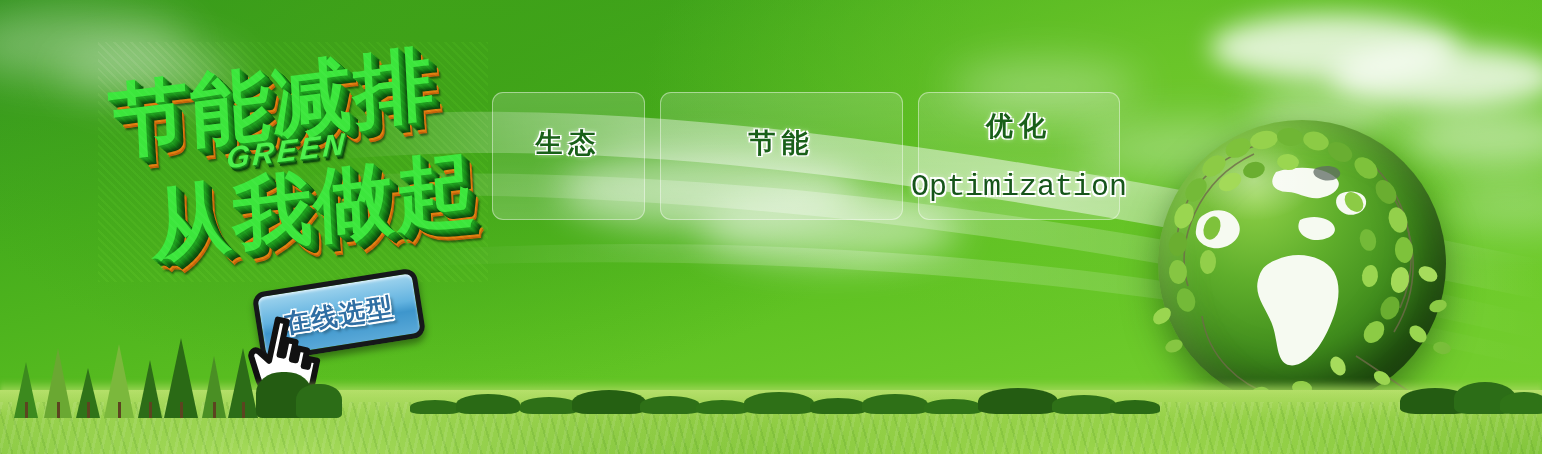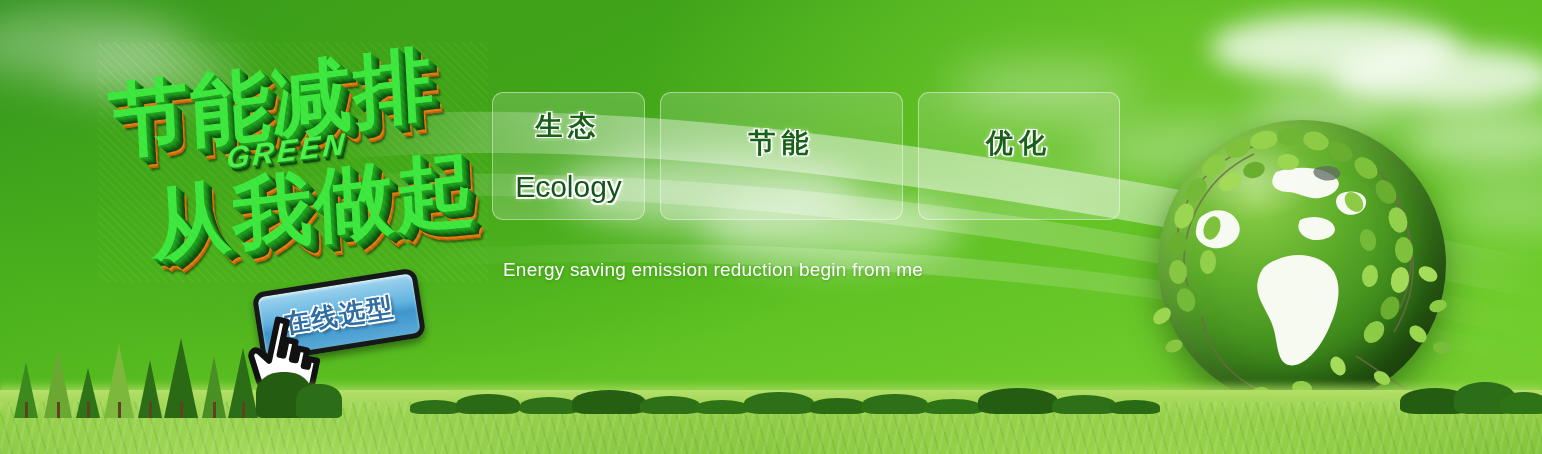--- a/index.html
+++ b/index.html
@@ -205,34 +205,33 @@
     <svg class="cursor-hand" width="74" height="84" viewBox="0 0 74 84">
       <path d="M22 6 L31 6 L31 40 L35 40 L35 24 L44 24 L44 42 L48 42 L48 30 L57 30 L57 46 L61 46 L61 38 L69 38 L69 60
                C69 72 60 80 48 80 L34 80 C24 80 18 74 14 66 L4 48 C2 44 5 39 10 41 L22 48 Z" fill="#ffffff" stroke="#111111" stroke-width="6" stroke-linejoin="round"></path>
     </svg>
   </div>
 
   <div class="cards">
 
     <div class="card c1">
       <div class="card-cn">生态</div>
-      <div class="card-en">Ecology</div>
     </div>
 
     <div class="card c2">
       <div class="card-cn">节能</div>
     </div>
 
     <div class="card c3">
       <div class="card-cn">优化</div>
-    </div>
-
-  </div>
-
-  <div class="tagline">Energy saving emission reduction begin from me</div>
+      <div class="card-en">Optimization</div>
+    </div>
+
+  </div>
+
 
   <div class="globe-wrap">
     <div class="globe-shadow"></div>
     <div class="globe">
 
       <svg width="288" height="288" viewBox="0 0 288 288" style="position:absolute;left:0;top:0;">
         <g fill="#f6faf1">
           <path d="M118,52 C142,44 168,48 178,58 C186,66 176,76 162,78 C150,80 140,72 130,72 C120,72 108,66 118,52 Z"></path>
           <path d="M44,96 C58,86 74,90 80,102 C86,114 76,126 62,128 C48,130 36,120 38,110 C39,103 40,99 44,96 Z"></path>
           <path d="M142,100 C156,94 172,98 176,106 C180,114 170,120 158,120 C148,120 136,112 142,100 Z"></path>

